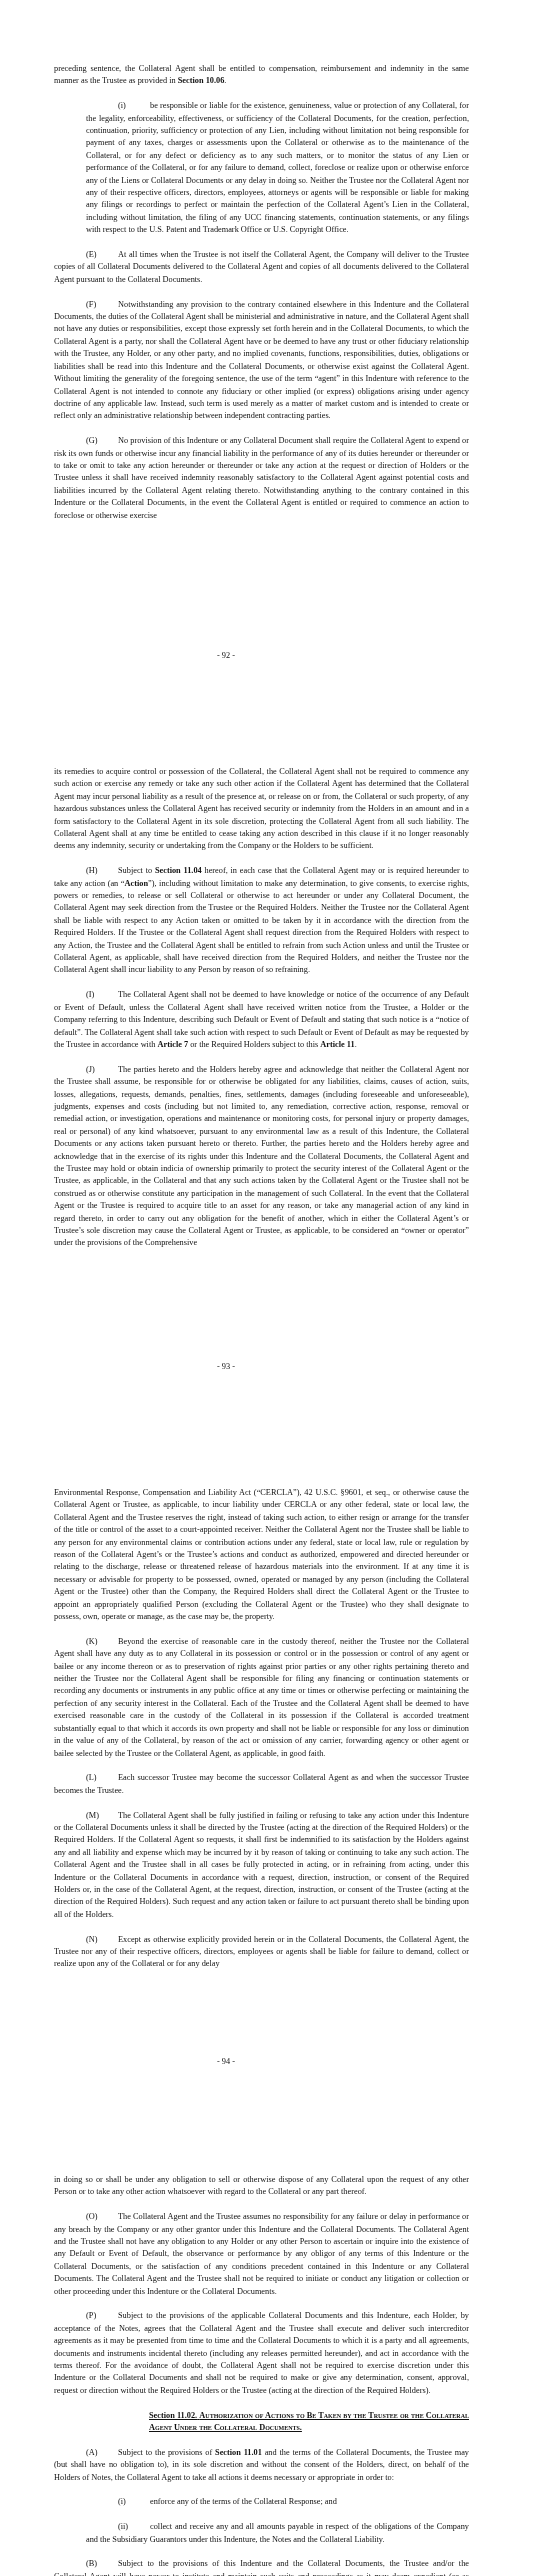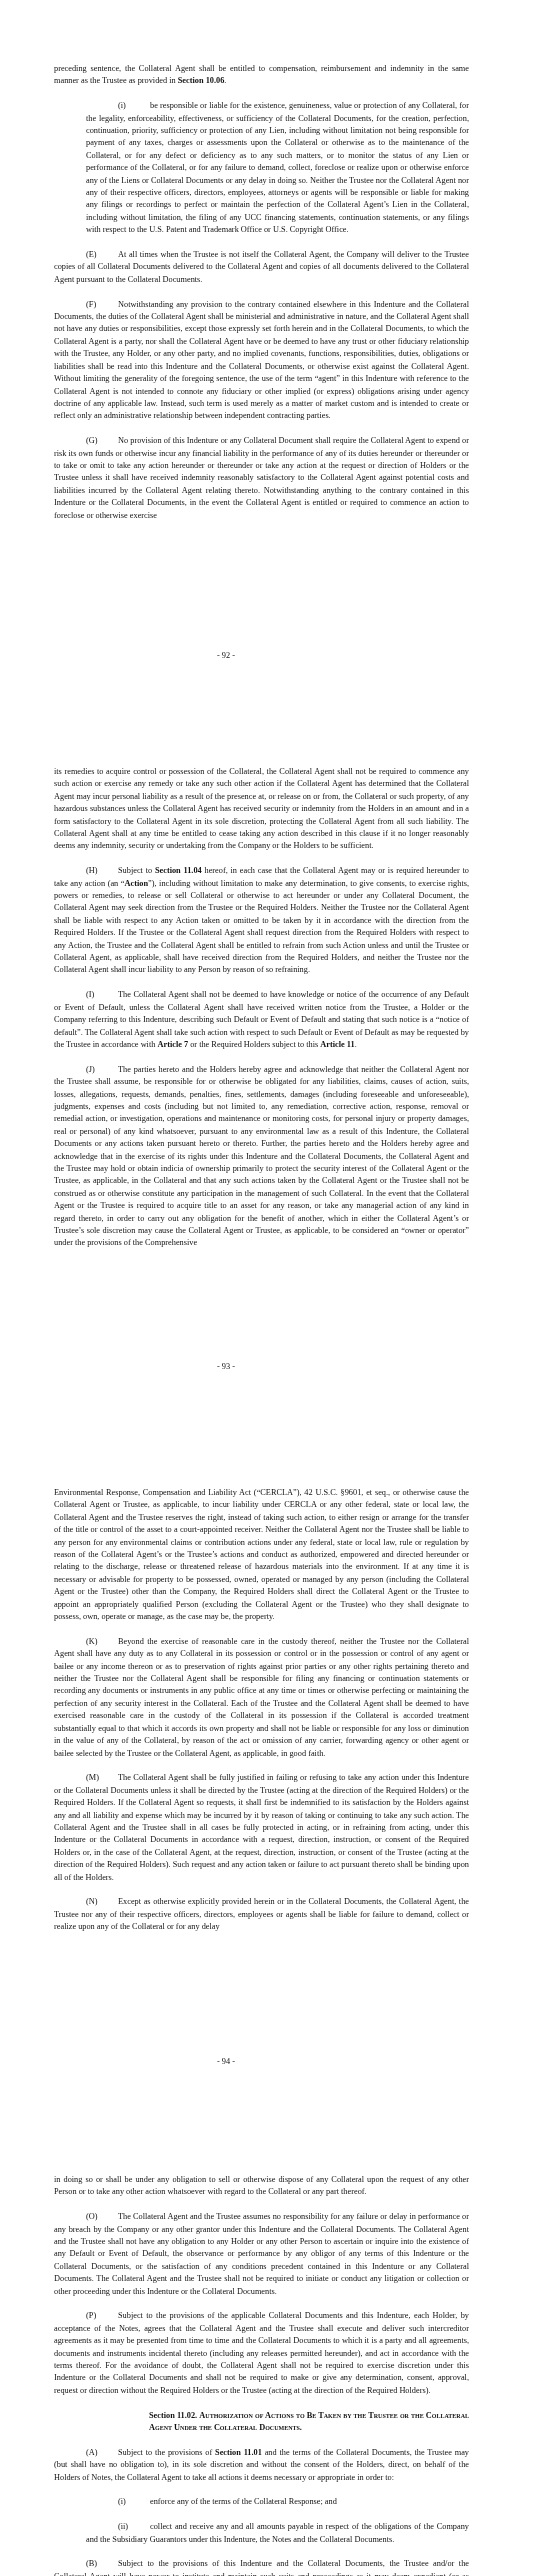--- a/index.html
+++ b/index.html
@@ -5,21 +5,21 @@
   html, body { margin: 0; padding: 0; background: #ffffff; }
   body { width: 544px; font-family: "Liberation Serif", "DejaVu Serif", serif; color: #111111; }
   .page { position: relative; width: 544px; height: 703px; overflow: hidden; background: #ffffff; }
   .content { position: absolute; left: 54px; width: 415px; top: 63px; font-size: 8.3px; line-height: 12.4px; }
   .para { margin: 0 0 12.4px 0; text-align: justify; text-indent: 32px; }
   .para.cont { text-indent: 0; }
   .sub { margin: 0 0 12.4px 32px; text-align: justify; text-indent: 32px; }
   .label { display: inline-block; width: 32px; text-indent: 0; }
   .sub .label { width: 32px; }
   b { font-weight: bold; }
-  .heading { margin: 0 0 12.4px 95px; text-align: justify; font-weight: bold; line-height: 12.4px; }
+  .heading { margin: 0 0 12.4px 95px; text-align: justify; font-weight: bold; line-height: 12.4px; text-decoration: underline; }
   .heading .sc { font-variant: small-caps; }
   .pagenum { position: absolute; left: 0; width: 452px; text-align: center; font-size: 8.3px; }
 </style>
 </head>
 <body>
 
 <div class="page">
   <div class="content">
     <p class="para cont"><span>preceding sentence, the Collateral Agent shall be entitled to compensation, reimbursement and indemnity in the same manner as the Trustee as provided in </span><b>Section 10.06</b><span>.</span></p>
     <p class="sub"><span class="label">(i)</span><span>be responsible or liable for the existence, genuineness, value or protection of any Collateral, for the legality, enforceability, effectiveness, or sufficiency of the Collateral Documents, for the creation, perfection, continuation, priority, sufficiency or protection of any Lien, including without limitation not being responsible for payment of any taxes, charges or assessments upon the Collateral or otherwise as to the maintenance of the Collateral, or for any defect or deficiency as to any such matters, or to monitor the status of any Lien or performance of the Collateral, or for any failure to demand, collect, foreclose or realize upon or otherwise enforce any of the Liens or Collateral Documents or any delay in doing so. Neither the Trustee nor the Collateral Agent nor any of their respective officers, directors, employees, attorneys or agents will be responsible or liable for making any filings or recordings to perfect or maintain the perfection of the Collateral Agent’s Lien in the Collateral, including without limitation, the filing of any UCC financing statements, continuation statements, or any filings with respect to the U.S. Patent and Trademark Office or U.S. Copyright Office.</span></p>
@@ -37,32 +37,33 @@
     <p class="para"><span class="label">(I)</span><span>The Collateral Agent shall not be deemed to have knowledge or notice of the occurrence of any Default or Event of Default, unless the Collateral Agent shall have received written notice from the Trustee, a Holder or the Company referring to this Indenture, describing such Default or Event of Default and stating that such notice is a “notice of default”. The Collateral Agent shall take such action with respect to such Default or Event of Default as may be requested by the Trustee in accordance with </span><b>Article 7</b><span> or the Required Holders subject to this </span><b>Article 11</b><span>.</span></p>
     <p class="para"><span class="label">(J)</span><span>The parties hereto and the Holders hereby agree and acknowledge that neither the Collateral Agent nor the Trustee shall assume, be responsible for or otherwise be obligated for any liabilities, claims, causes of action, suits, losses, allegations, requests, demands, penalties, fines, settlements, damages (including foreseeable and unforeseeable), judgments, expenses and costs (including but not limited to, any remediation, corrective action, response, removal or remedial action, or investigation, operations and maintenance or monitoring costs, for personal injury or property damages, real or personal) of any kind whatsoever, pursuant to any environmental law as a result of this Indenture, the Collateral Documents or any actions taken pursuant hereto or thereto. Further, the parties hereto and the Holders hereby agree and acknowledge that in the exercise of its rights under this Indenture and the Collateral Documents, the Collateral Agent and the Trustee may hold or obtain indicia of ownership primarily to protect the security interest of the Collateral Agent or the Trustee, as applicable, in the Collateral and that any such actions taken by the Collateral Agent or the Trustee shall not be construed as or otherwise constitute any participation in the management of such Collateral. In the event that the Collateral Agent or the Trustee is required to acquire title to an asset for any reason, or take any managerial action of any kind in regard thereto, in order to carry out any obligation for the benefit of another, which in either the Collateral Agent’s or Trustee’s sole discretion may cause the Collateral Agent or Trustee, as applicable, to be considered an “owner or operator” under the provisions of the Comprehensive</span></p>
   </div>
   <div class="pagenum" style="top:651px;margin-top:8px;">- 93 -</div>
 </div>
 
 <div class="page">
   <div class="content" style="top:61px;margin-top:20px;">
     <p class="para cont">Environmental Response, Compensation and Liability Act (“CERCLA”), 42 U.S.C. §9601, et seq., or otherwise cause the Collateral Agent or Trustee, as applicable, to incur liability under CERCLA or any other federal, state or local law, the Collateral Agent and the Trustee reserves the right, instead of taking such action, to either resign or arrange for the transfer of the title or control of the asset to a court-appointed receiver. Neither the Collateral Agent nor the Trustee shall be liable to any person for any environmental claims or contribution actions under any federal, state or local law, rule or regulation by reason of the Collateral Agent’s or the Trustee’s actions and conduct as authorized, empowered and directed hereunder or relating to the discharge, release or threatened release of hazardous materials into the environment. If at any time it is necessary or advisable for property to be possessed, owned, operated or managed by any person (including the Collateral Agent or the Trustee) other than the Company, the Required Holders shall direct the Collateral Agent or the Trustee to appoint an appropriately qualified Person (excluding the Collateral Agent or the Trustee) who they shall designate to possess, own, operate or manage, as the case may be, the property.</p>
     <p class="para"><span class="label">(K)</span><span>Beyond the exercise of reasonable care in the custody thereof, neither the Trustee nor the Collateral Agent shall have any duty as to any Collateral in its possession or control or in the possession or control of any agent or bailee or any income thereon or as to preservation of rights against prior parties or any other rights pertaining thereto and neither the Trustee nor the Collateral Agent shall be responsible for filing any financing or continuation statements or recording any documents or instruments in any public office at any time or times or otherwise perfecting or maintaining the perfection of any security interest in the Collateral. Each of the Trustee and the Collateral Agent shall be deemed to have exercised reasonable care in the custody of the Collateral in its possession if the Collateral is accorded treatment substantially equal to that which it accords its own property and shall not be liable or responsible for any loss or diminution in the value of any of the Collateral, by reason of the act or omission of any carrier, forwarding agency or other agent or bailee selected by the Trustee or the Collateral Agent, as applicable, in good faith.</span></p>
+    <p class="para"><span class="label">(L)</span><span>Each successor Trustee may become the successor Collateral Agent as and when the successor Trustee becomes the Trustee.</span></p>
     <p class="para"><span class="label">(M)</span><span>The Collateral Agent shall be fully justified in failing or refusing to take any action under this Indenture or the Collateral Documents unless it shall be directed by the Trustee (acting at the direction of the Required Holders) or the Required Holders. If the Collateral Agent so requests, it shall first be indemnified to its satisfaction by the Holders against any and all liability and expense which may be incurred by it by reason of taking or continuing to take any such action. The Collateral Agent and the Trustee shall in all cases be fully protected in acting, or in refraining from acting, under this Indenture or the Collateral Documents in accordance with a request, direction, instruction, or consent of the Required Holders or, in the case of the Collateral Agent, at the request, direction, instruction, or consent of the Trustee (acting at the direction of the Required Holders). Such request and any action taken or failure to act pursuant thereto shall be binding upon all of the Holders.</span></p>
     <p class="para"><span class="label">(N)</span><span>Except as otherwise explicitly provided herein or in the Collateral Documents, the Collateral Agent, the Trustee nor any of their respective officers, directors, employees or agents shall be liable for failure to demand, collect or realize upon any of the Collateral or for any delay</span></p>
   </div>
   <div class="pagenum" style="top:651px;">- 94 -</div>
 </div>
 
 <div class="page">
   <div class="content" style="top:65px;">
     <p class="para cont">in doing so or shall be under any obligation to sell or otherwise dispose of any Collateral upon the request of any other Person or to take any other action whatsoever with regard to the Collateral or any part thereof.</p>
     <p class="para"><span class="label">(O)</span><span>The Collateral Agent and the Trustee assumes no responsibility for any failure or delay in performance or any breach by the Company or any other grantor under this Indenture and the Collateral Documents. The Collateral Agent and the Trustee shall not have any obligation to any Holder or any other Person to ascertain or inquire into the existence of any Default or Event of Default, the observance or performance by any obligor of any terms of this Indenture or the Collateral Documents, or the satisfaction of any conditions precedent contained in this Indenture or any Collateral Documents. The Collateral Agent and the Trustee shall not be required to initiate or conduct any litigation or collection or other proceeding under this Indenture or the Collateral Documents.</span></p>
     <p class="para"><span class="label">(P)</span><span>Subject to the provisions of the applicable Collateral Documents and this Indenture, each Holder, by acceptance of the Notes, agrees that the Collateral Agent and the Trustee shall execute and deliver such intercreditor agreements as it may be presented from time to time and the Collateral Documents to which it is a party and all agreements, documents and instruments incidental thereto (including any releases permitted hereunder), and act in accordance with the terms thereof. For the avoidance of doubt, the Collateral Agent shall not be required to exercise discretion under this Indenture or the Collateral Documents and shall not be required to make or give any determination, consent, approval, request or direction without the Required Holders or the Trustee (acting at the direction of the Required Holders).</span></p>
     <div class="heading"><span>Section 11.02.</span> <span class="sc">Authorization of Actions to Be Taken by the Trustee or the Collateral Agent Under the Collateral Documents.</span></div>
     <p class="para"><span class="label">(A)</span><span>Subject to the provisions of </span><b>Section 11.01</b><span> and the terms of the Collateral Documents, the Trustee may (but shall have no obligation to), in its sole discretion and without the consent of the Holders, direct, on behalf of the Holders of Notes, the Collateral Agent to take all actions it deems necessary or appropriate in order to:</span></p>
     <p class="sub"><span class="label">(i)</span><span>enforce any of the terms of the Collateral Response; and</span></p>
-    <p class="sub"><span class="label">(ii)</span><span>collect and receive any and all amounts payable in respect of the obligations of the Company and the Subsidiary Guarantors under this Indenture, the Notes and the Collateral Documents.</span></p>
+    <p class="sub"><span class="label">(ii)</span><span>collect and receive any and all amounts payable in respect of the obligations of the Company and the Subsidiary Guarantors under this Indenture, the Notes and the Collateral Liability.</span></p>
     <p class="para"><span class="label">(B)</span><span>Subject to the provisions of this Indenture and the Collateral Documents, the Trustee and/or the Collateral Agent will have power to institute and maintain such suits and proceedings as it may deem expedient (or as directed by the Required Holders) to prevent any impairment of the Collateral by any acts that may be unlawful or in violation of this Indenture or the Collateral Documents, and such suits and proceedings as may be necessary to preserve or protect the interests of the Trustee, the Collateral Agent and the interests of the Holders in the Collateral. The foregoing includes the power to institute and maintain suits or proceedings to restrain the enforcement of or compliance with any legislative or other governmental enactment,</span></p>
   </div>
 
 </div>
 
 
 </body></html>

